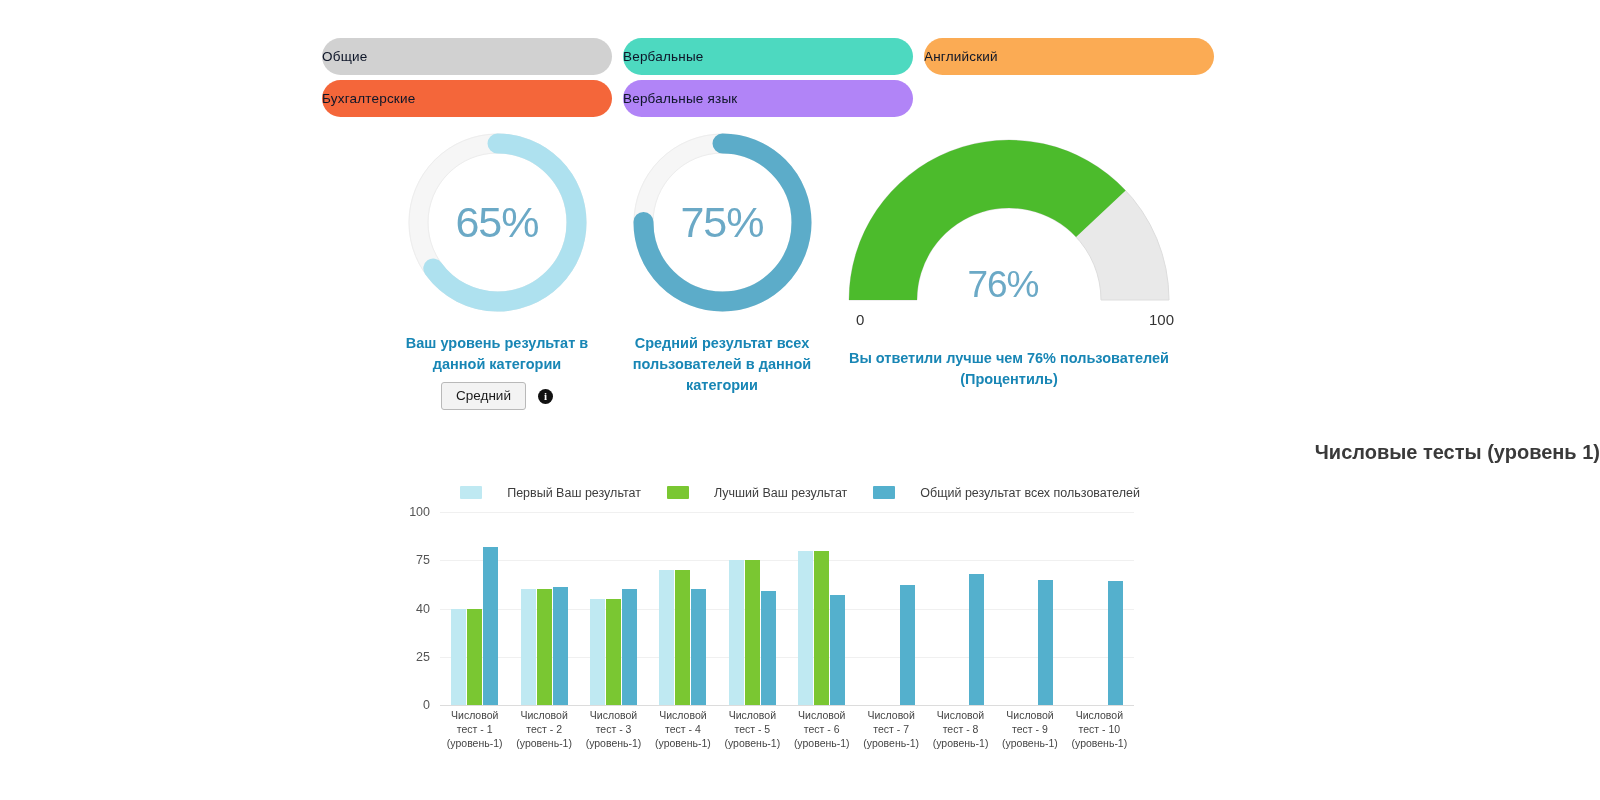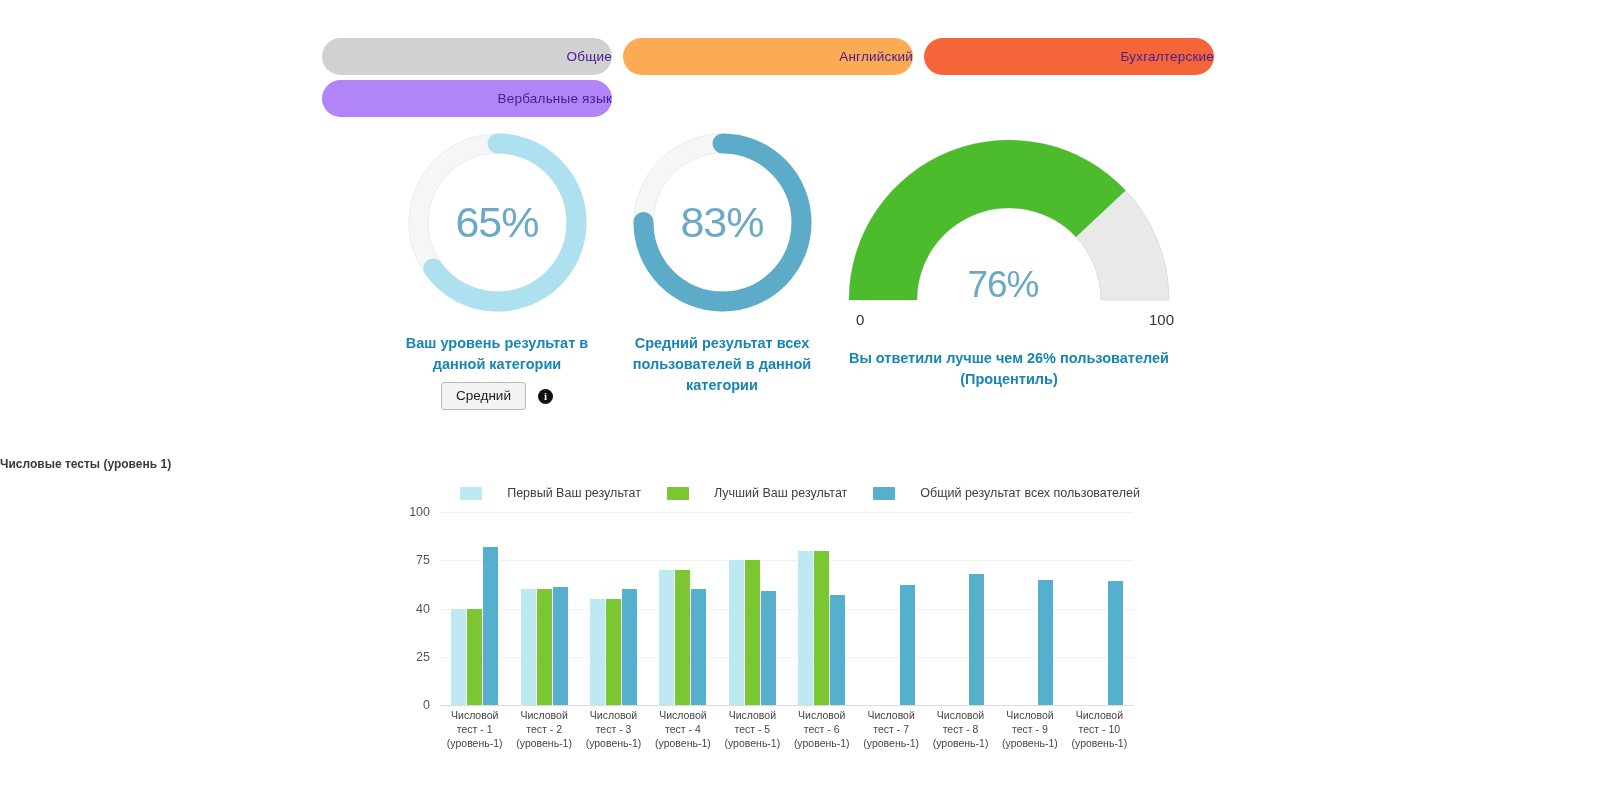--- a/index.html
+++ b/index.html
@@ -24,25 +24,25 @@
     width: 892px;
     display: grid;
     grid-template-columns: repeat(3, 290px);
     column-gap: 11px;
     row-gap: 5px;
   }
   .cat-btn {
     height: 37px;
     border: none;
     border-radius: 19px;
-    color: #4c1d95;
+    color: #0f172a;
     font-size: 13.5px;
     font-weight: 500;
     letter-spacing: .2px;
-    text-align: right;
+    text-align: left;
     line-height: 37px;
     cursor: pointer;
     padding: 0;
     white-space: nowrap;
     overflow: hidden;
     text-shadow: 0 0 1px rgba(0,0,0,.06);
   }
 
   
   .gauges {
@@ -129,36 +129,35 @@
     color: #333333;
   }
   .hg-tick.left  { left: 22px; }
   .hg-tick.right { right: 10px; }
 
   
   .chart-title {
     position: absolute;
     left: 0; top: 441px;
     width: 1600px;
-    text-align: left;
-    font-size: 12px;
+    text-align: right;
+    font-size: 20px;
     font-weight: bold;
     color: #3a3a3a;
-    margin-top: 16px;
   }
   .legend {
     position: absolute;
     left: 0; top: 486px;
     width: 1600px;
     display: flex;
     justify-content: center;
     align-items: center;
     gap: 26px;
   }
-  .legend-item { display: flex; align-items: flex-end; gap: 25px; }
+  .legend-item { display: flex; align-items: flex-start; gap: 25px; }
   .legend-swatch { width: 22px; height: 13px; border-radius: 1px; }
   .legend-text { font-size: 12.5px; color: #3d3d3d; }
 
   .plot {
     position: absolute;
     left: 396px; top: 512px;
     width: 738px; height: 200px;
   }
   .y-axis {
     position: absolute;
@@ -216,20 +215,21 @@
     line-height: 1.35;
   }
 </style>
 </head>
 <body>
 
 <div id="page">
 
   <div class="cat-grid">
       <button class="cat-btn" style="background: rgb(209, 209, 209);"><span>Общие</span></button>
+      <button class="cat-btn" style="background: rgb(77, 217, 192);"><span>Вербальные</span></button>
       <button class="cat-btn" style="background: rgb(251, 171, 84);"><span>Английский</span></button>
       <button class="cat-btn" style="background: rgb(244, 102, 58);"><span>Бухгалтерские</span></button>
       <button class="cat-btn" style="background: rgb(177, 132, 247);"><span>Вербальные язык</span></button>
     </div>
 
   <div class="gauges">
 
     <div class="gauge-col" id="col-your" style="left:390px; width:194px;margin-left:10px;">
       <div class="donut-wrap">
         <svg class="donut-svg" width="185" height="185" viewBox="0 0 185 185">
@@ -248,36 +248,36 @@
     </div>
 
     <div class="gauge-col" id="col-all" style="left:625px; width:194px;">
       <div class="donut-wrap">
         <svg class="donut-svg" width="185" height="185" viewBox="0 0 185 185">
           <circle cx="92.5" cy="92.5" r="79" fill="none" stroke="#f6f6f6" stroke-width="20"></circle>
           <circle cx="92.5" cy="92.5" r="69.5" fill="none" stroke="#ededed" stroke-width="1"></circle>
           <circle cx="92.5" cy="92.5" r="88.5" fill="none" stroke="#ededed" stroke-width="1"></circle>
           <circle id="d2-arc" cx="92.5" cy="92.5" r="79" fill="none" stroke="#5cacc9" stroke-width="20" stroke-linecap="round" transform="rotate(-90 92.5 92.5)" stroke-dasharray="372.27872945039053 124.0929098167968"></circle>
         </svg>
-        <div class="donut-label">83%</div>
+        <div class="donut-label">75%</div>
       </div>
       <div class="caption">Средний результат всех пользователей в данной категории</div>
     </div>
 
     <div class="gauge-col" id="col-pct" style="left:833px; width:352px;">
       <div class="halfgauge-wrap">
         <svg width="350" height="192" viewBox="0 0 350 192">
           <path id="hg-track" fill="#e9e9e9" stroke="#dddddd" stroke-width="1" d="M15 169.99999999999997 A160 160 0 0 1 335 170 L267 170 A92 92 0 0 0 83 170 Z"></path>
           <path id="hg-fill" fill="#4cbb2c" d="M15 169.99999999999997 A160 160 0 0 1 291.63498038742586 60.47246305140985 L242.06511372276987 107.02166625456066 A92 92 0 0 0 83 170 Z"></path>
         </svg>
         <div class="halfgauge-val">76%</div>
         <div class="hg-tick left">0</div>
         <div class="hg-tick right">100</div>
       </div>
-      <div class="caption" style="margin-top:26px;">Вы ответили лучше чем 26% пользователей (Процентиль)</div>
+      <div class="caption" style="margin-top:26px;">Вы ответили лучше чем 76% пользователей (Процентиль)</div>
     </div>
   </div>
 
   <div class="chart-title">Числовые тесты (уровень 1)</div>
 
   <div class="legend">
       <div class="legend-item">
         <span class="legend-swatch" style="background: rgb(191, 233, 242);"></span>
         <span class="legend-text">Первый Ваш результат</span>
       </div>

